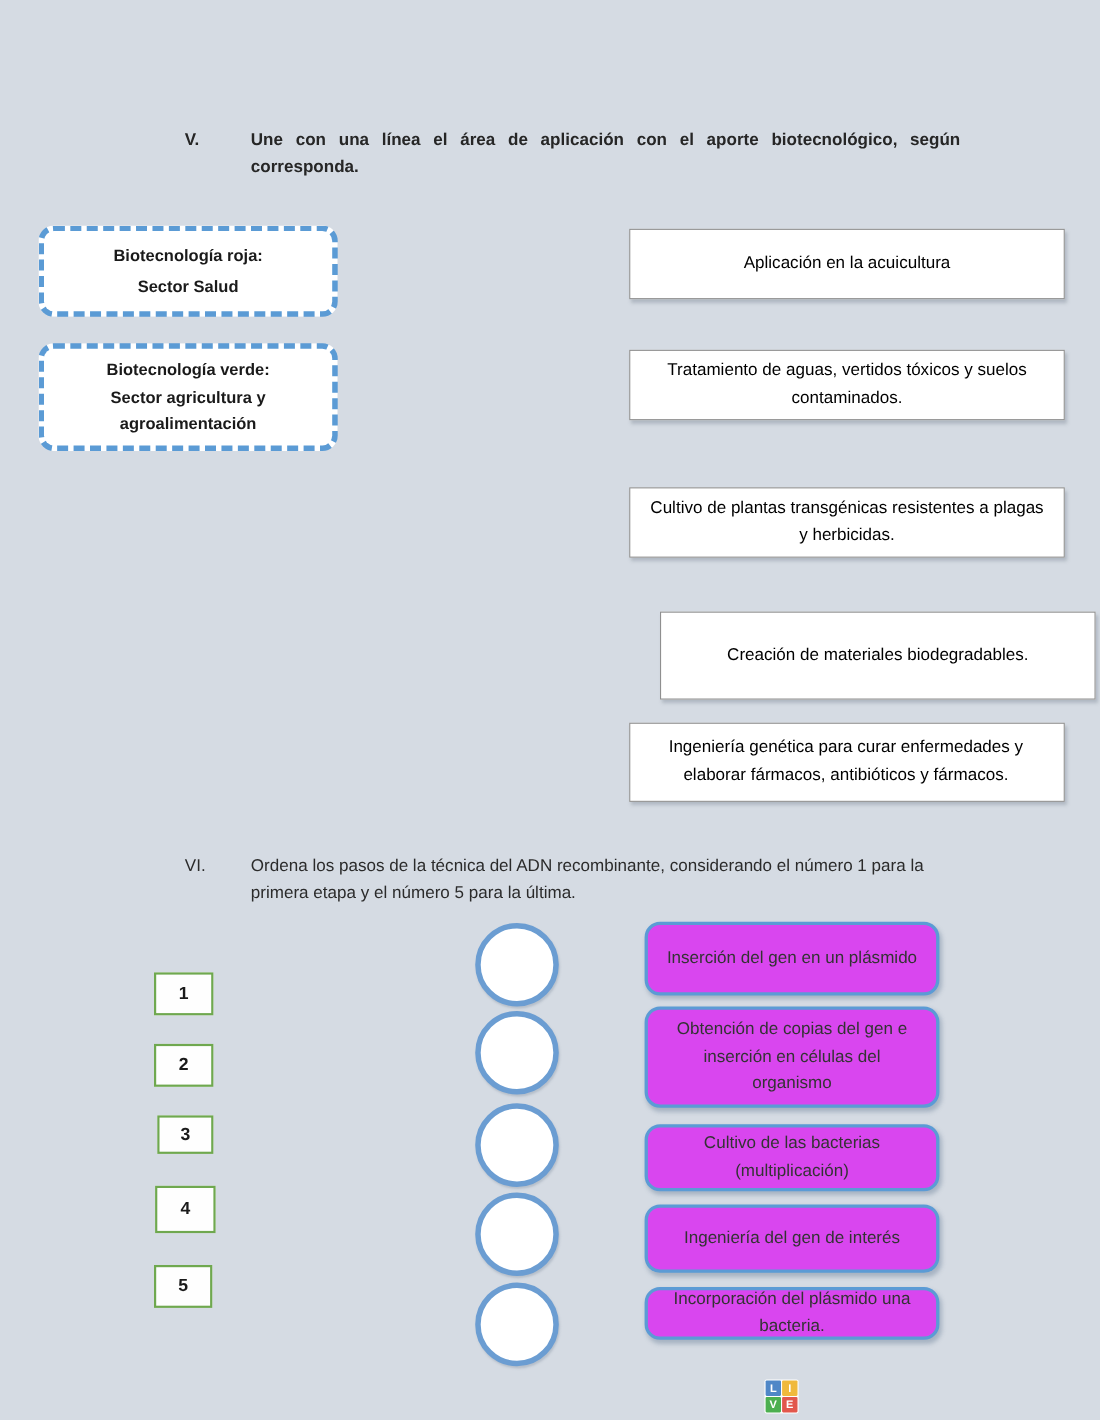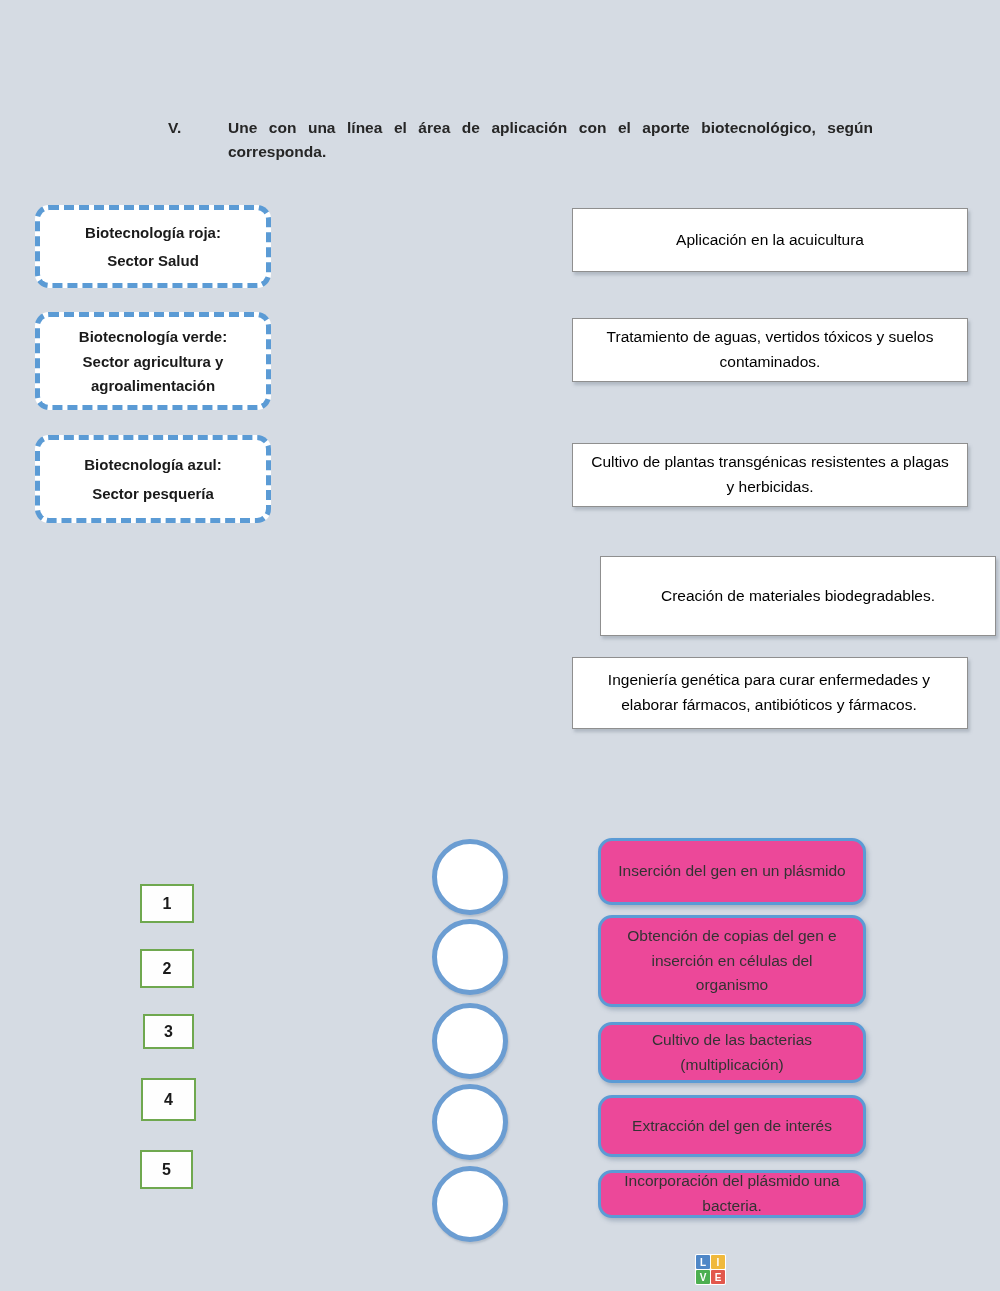--- a/index.html
+++ b/index.html
@@ -28,21 +28,21 @@
   }
   .heading-v { left: 168px; top: 116px; width: 705px; font-weight: bold; }
   .heading-v .instructions { width: 645px; text-align: justify; }
   .heading-vi { left: 168px; top: 776px; width: 705px; font-weight: normal; color: #2b2b2b; }
   .heading-vi .instructions { width: 645px; }
 
   
   .match-left-box {
     position: absolute;
     left: 35px;
-    width: 236px;
+    width: 272px;
     background: #ffffff;
     border: 5px dashed #5b9bd5;
     border-radius: 14px;
     display: flex;
     flex-direction: column;
     justify-content: space-evenly;
     align-items: center;
     text-align: center;
     font-weight: bold;
     font-size: 15px;
@@ -112,33 +112,32 @@
   .ac-2 { top: 919px; }
   .ac-3 { top: 1003px; }
   .ac-4 { top: 1084px; }
   .ac-5 { top: 1166px; }
 
   
   .step-box {
     position: absolute;
     left: 586px;
     width: 268px;
-    background: #ec4899;
+    background: #d946ef;
     border: 3px solid #5b9bd5;
     border-radius: 14px;
     box-shadow: 2px 3px 4px rgba(110,130,155,0.45);
     display: flex;
     justify-content: center;
     align-items: center;
     text-align: center;
     font-size: 15.5px;
     color: #333333;
     line-height: 1.6;
     padding: 4px 16px;
-    margin-left: 12px;
   }
   .sb-1 { top: 838px; height: 67px; }
   .sb-2 { top: 915px; height: 92px; }
   .sb-3 { top: 1022px; height: 61px; }
   .sb-4 { top: 1095px; height: 62px; }
   .sb-5 { top: 1170px; height: 48px; }
 
   
   .footer-brand {
     position: absolute;
@@ -192,41 +191,41 @@
   </div>
 
   <div class="match-left-box mlb-1">
     <div>Biotecnología roja:</div>
     <div>Sector Salud</div>
   </div>
   <div class="match-left-box mlb-2">
     <div>Biotecnología verde:</div>
     <div>Sector agricultura y agroalimentación</div>
   </div>
-  <div class="match-left-box mlb-3">
-    <div>Biotecnología azul:</div>
-    <div>Sector pesquería</div>
-  </div>
 
   <div class="match-right-box mrb-1">
     <div>Aplicación en la acuicultura</div>
   </div>
   <div class="match-right-box mrb-2">
     <div>Tratamiento de aguas, vertidos tóxicos y suelos contaminados.</div>
   </div>
   <div class="match-right-box mrb-3">
     <div>Cultivo de plantas transgénicas resistentes a plagas y herbicidas.</div>
   </div>
   <div class="match-right-box mrb-4">
     <div>Creación de materiales biodegradables.</div>
   </div>
   <div class="match-right-box mrb-5">
     <div>Ingeniería genética para curar enfermedades y elaborar fármacos, antibióticos y fármacos.</div>
   </div>
 
+  <div class="heading heading-vi">
+    <div class="numeral">VI.</div>
+    <div class="instructions">Ordena los pasos de la técnica del ADN recombinante, considerando el número 1 para la primera etapa y el número 5 para la última.</div>
+  </div>
 
   <div class="num-box nb-1">
     <span>1</span>
   </div>
   <div class="num-box nb-2">
     <span>2</span>
   </div>
   <div class="num-box nb-3">
     <span>3</span>
   </div>
@@ -246,21 +245,21 @@
   <div class="step-box sb-1">
     <div>Inserción del gen en un plásmido</div>
   </div>
   <div class="step-box sb-2">
     <div>Obtención de copias del gen e inserción en células del organismo</div>
   </div>
   <div class="step-box sb-3">
     <div>Cultivo de las bacterias (multiplicación)</div>
   </div>
   <div class="step-box sb-4">
-    <div>Extracción del gen de interés</div>
+    <div>Ingeniería del gen de interés</div>
   </div>
   <div class="step-box sb-5">
     <div>Incorporación del plásmido una bacteria.</div>
   </div>
 
   <div class="footer-brand">
     <div class="logo-grid">
       <div class="logo-tile tile-l">L</div>
       <div class="logo-tile tile-i">I</div>
       <div class="logo-tile tile-v">V</div>

